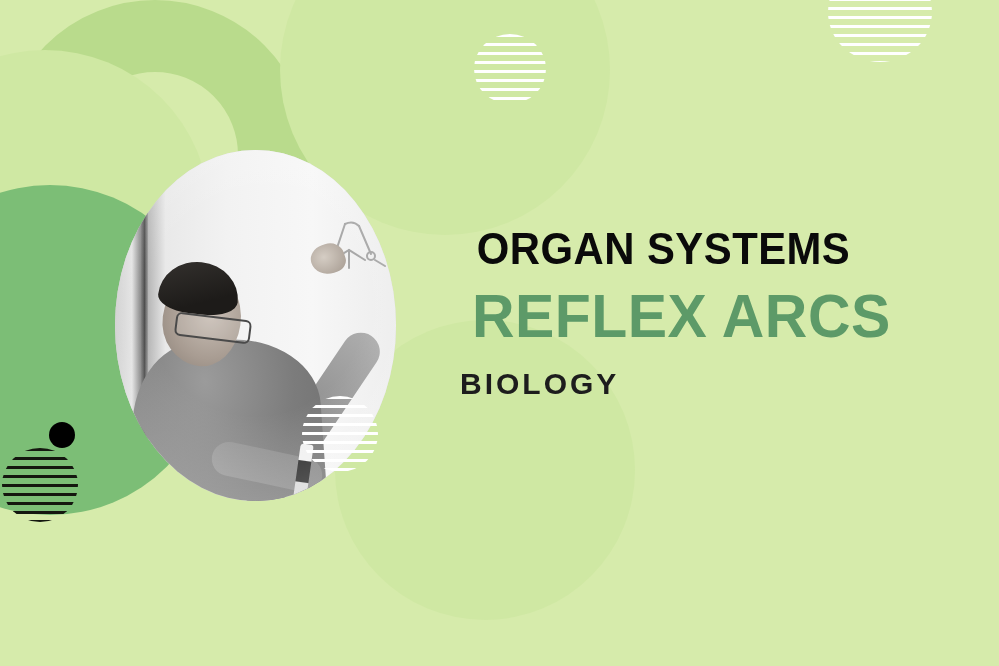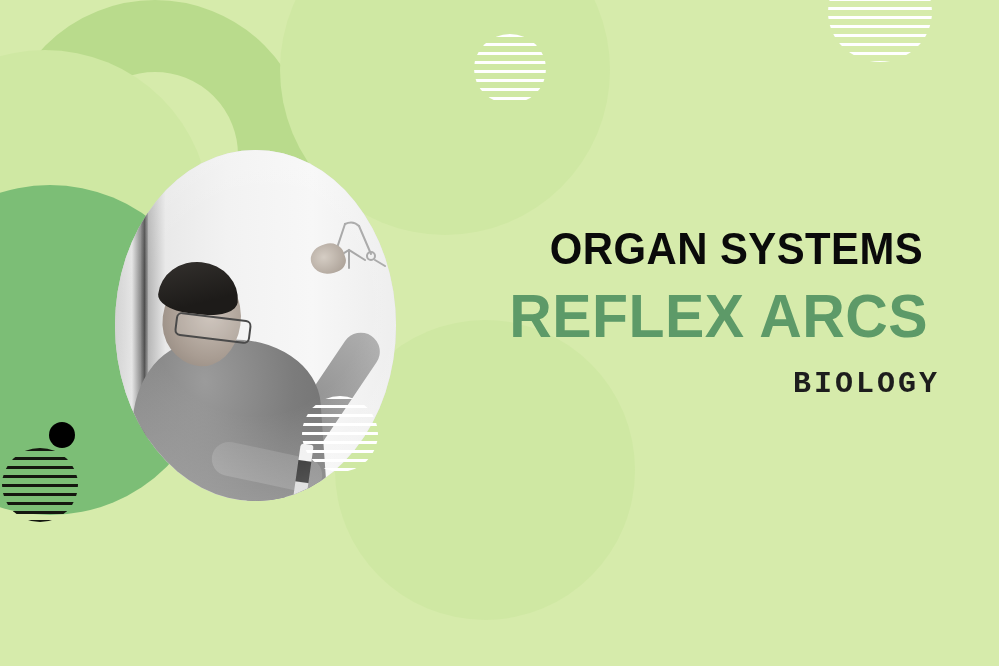--- a/index.html
+++ b/index.html
@@ -259,21 +259,21 @@
 
   
   #stripes-mid { z-index: 6; }
 
   
   #text-block {
     position: absolute;
     left: 460px;
     top: 226px;
     width: 480px;
-    text-align: right;
+    text-align: left;
     z-index: 8;
   }
   #title-top {
     font-size: 45px;
     line-height: 1;
     font-weight: 700;
     color: #0a0a0a;
     letter-spacing: 0.5px;
     transform: scaleX(0.93);
     white-space: nowrap;
@@ -289,21 +289,20 @@
     white-space: nowrap;
   }
   #title-sub {
     margin-top: 22px;
     font-size: 30px;
     line-height: 1;
     font-weight: 700;
     color: #1d1d1d;
     letter-spacing: 3px;
     white-space: nowrap;
-    font-family: Liberation Mono, monospace;
   }
 </style>
 </head>
 <body>
 
 <div id="banner">
 
   <div class="blob" id="blob-topleft"></div>
   <div class="blob" id="blob-left-green"></div>
   <div class="blob" id="blob-center"></div>

